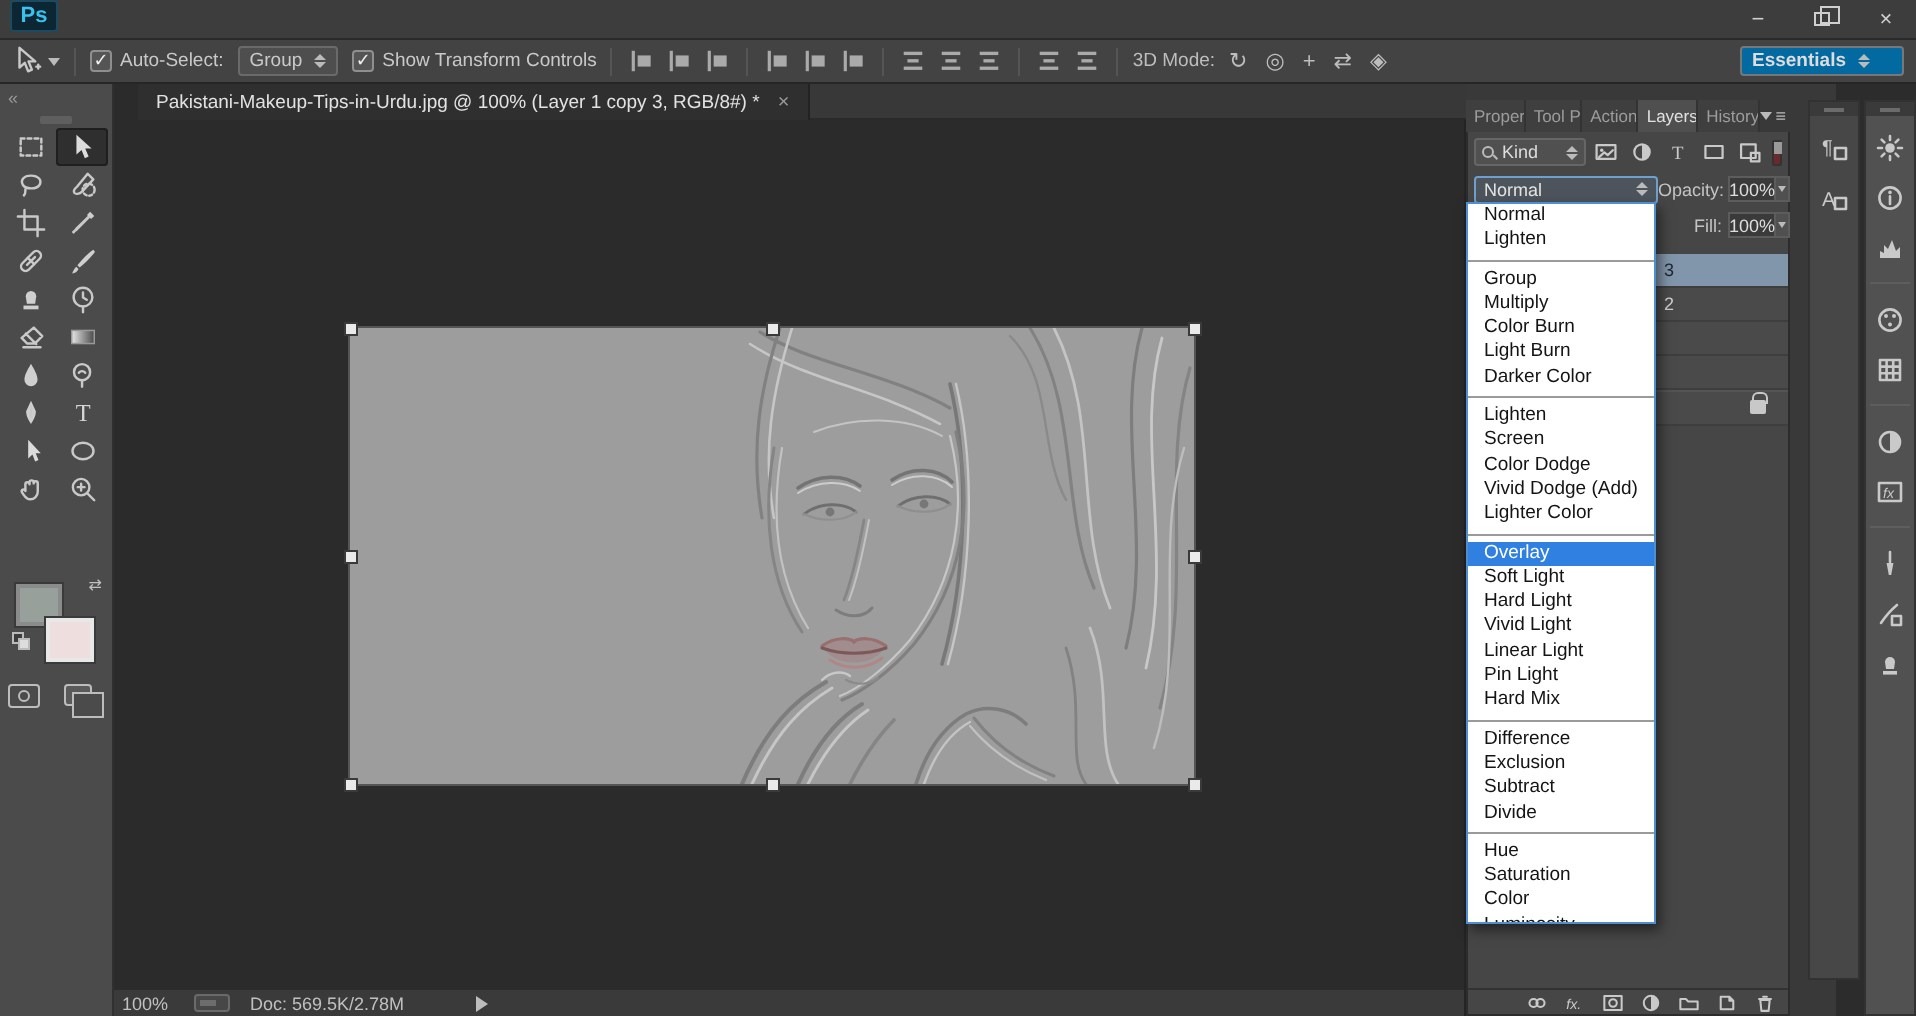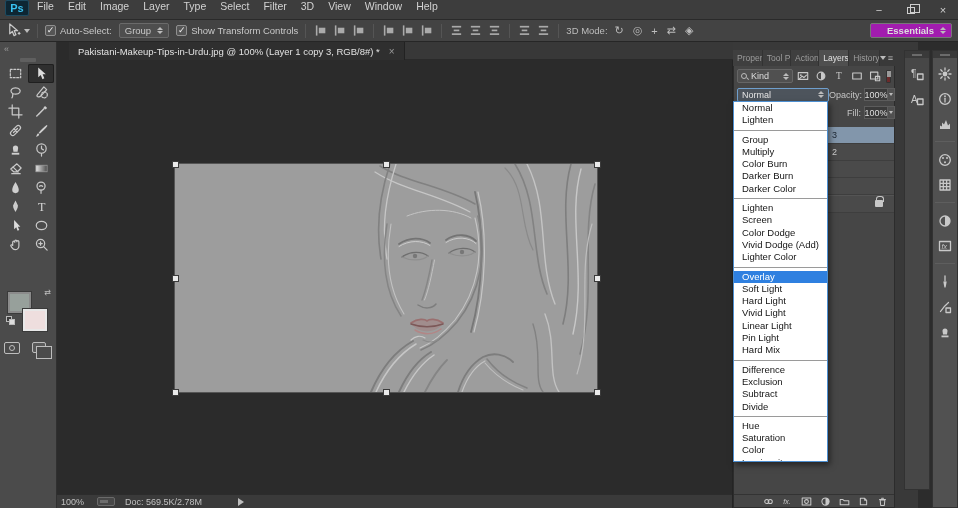--- a/index.html
+++ b/index.html
@@ -34,21 +34,21 @@
       border-radius:2px;padding:1px 5px;height:15px;white-space:nowrap}
   .updown{display:inline-flex;flex-direction:column;gap:1px}
   .updown i{display:block;width:0;height:0;border-left:3px solid transparent;border-right:3px solid transparent}
   .updown i.u{border-bottom:3px solid #bbb}
   .updown i.d{border-top:3px solid #bbb}
   #alignicons{display:flex;align-items:center;gap:4px}
   #alignicons .al{width:15px;height:15px;display:flex;align-items:center;justify-content:center;opacity:.85}
   #alignicons .al svg{width:13px;height:13px;fill:#bdbdbd}
   #alignicons .gsep{width:1px;height:14px;background:#2e2e2e;margin:0 3px;border-right:1px solid #555}
   #modeicons{display:flex;gap:9px;color:#bdbdbd;font-size:11px;align-items:center}
-  .workspace{margin-left:auto;width:82px;justify-content:flex-end;background:#a21caf;border-color:#73садc}
+  .workspace{margin-left:auto;width:82px;justify-content:flex-start;background:#0369a1;border-color:#73садc}
   .workspace{border:1px solid #777;font-weight:bold;font-size:9.5px;color:#ddd}
   .curtool{display:flex;align-items:center;gap:3px}
   .curtool svg{width:15px;height:15px}
   .dar{width:0;height:0;border-left:3px solid transparent;border-right:3px solid transparent;border-top:4px solid #bbb}
 
   
   .toolbar{position:absolute;left:0;top:42px;width:57px;height:466px;background:#4b4b4b;border-right:1px solid #303030}
   .tb-head{height:14px;display:flex;align-items:center;padding:0 4px;color:#9a9a9a;font-size:9px}
   .tb-grab{width:16px;height:4px;background:#5f5f5f;margin:2px auto 2px;border-radius:1px}
   #toolgrid{display:flex;flex-wrap:wrap;width:54px;margin-left:2px}
@@ -143,33 +143,20 @@
   .dockicons .di svg{width:14px;height:14px}
   .dockicons .dsep{width:20px;height:1px;background:#3c3c3c;border-bottom:1px solid #5e5e5e;margin:3px 0 7px}
 </style>
 </head>
 <body>
 
 <div id="app">
 
   <div class="titlebar">
     <div class="pslogo">Ps</div>
-    <div id="menus">
-        <span class="mi">File</span>
-        <span class="mi">Edit</span>
-        <span class="mi">Image</span>
-        <span class="mi">Layer</span>
-        <span class="mi">Type</span>
-        <span class="mi">Select</span>
-        <span class="mi">Filter</span>
-        <span class="mi">3D</span>
-        <span class="mi">View</span>
-        <span class="mi">Window</span>
-        <span class="mi">Help</span>
-      </div>
     <div class="wincontrols">
       <span class="wbtn">−</span>
       <span class="wbtn"><i class="restore-ico"></i></span>
       <span class="wbtn">×</span>
     </div>
   </div>
 
   <div class="optionsbar">
     <span class="curtool">
       <svg viewBox="0 0 16 16">
@@ -753,21 +740,21 @@
     </div>
   </div>
 
   <div id="blendmenu">
       <div class="bm-item">Normal</div>
       <div class="bm-item">Lighten</div>
       <div class="bm-sep"></div>
       <div class="bm-item">Group</div>
       <div class="bm-item">Multiply</div>
       <div class="bm-item">Color Burn</div>
-      <div class="bm-item">Darker Burn</div>
+      <div class="bm-item">Light Burn</div>
       <div class="bm-item">Darker Color</div>
       <div class="bm-sep"></div>
       <div class="bm-item">Lighten</div>
       <div class="bm-item">Screen</div>
       <div class="bm-item">Color Dodge</div>
       <div class="bm-item">Vivid Dodge (Add)</div>
       <div class="bm-item">Lighter Color</div>
       <div class="bm-sep"></div>
       <div class="bm-item sel">Overlay</div>
       <div class="bm-item">Soft Light</div>

